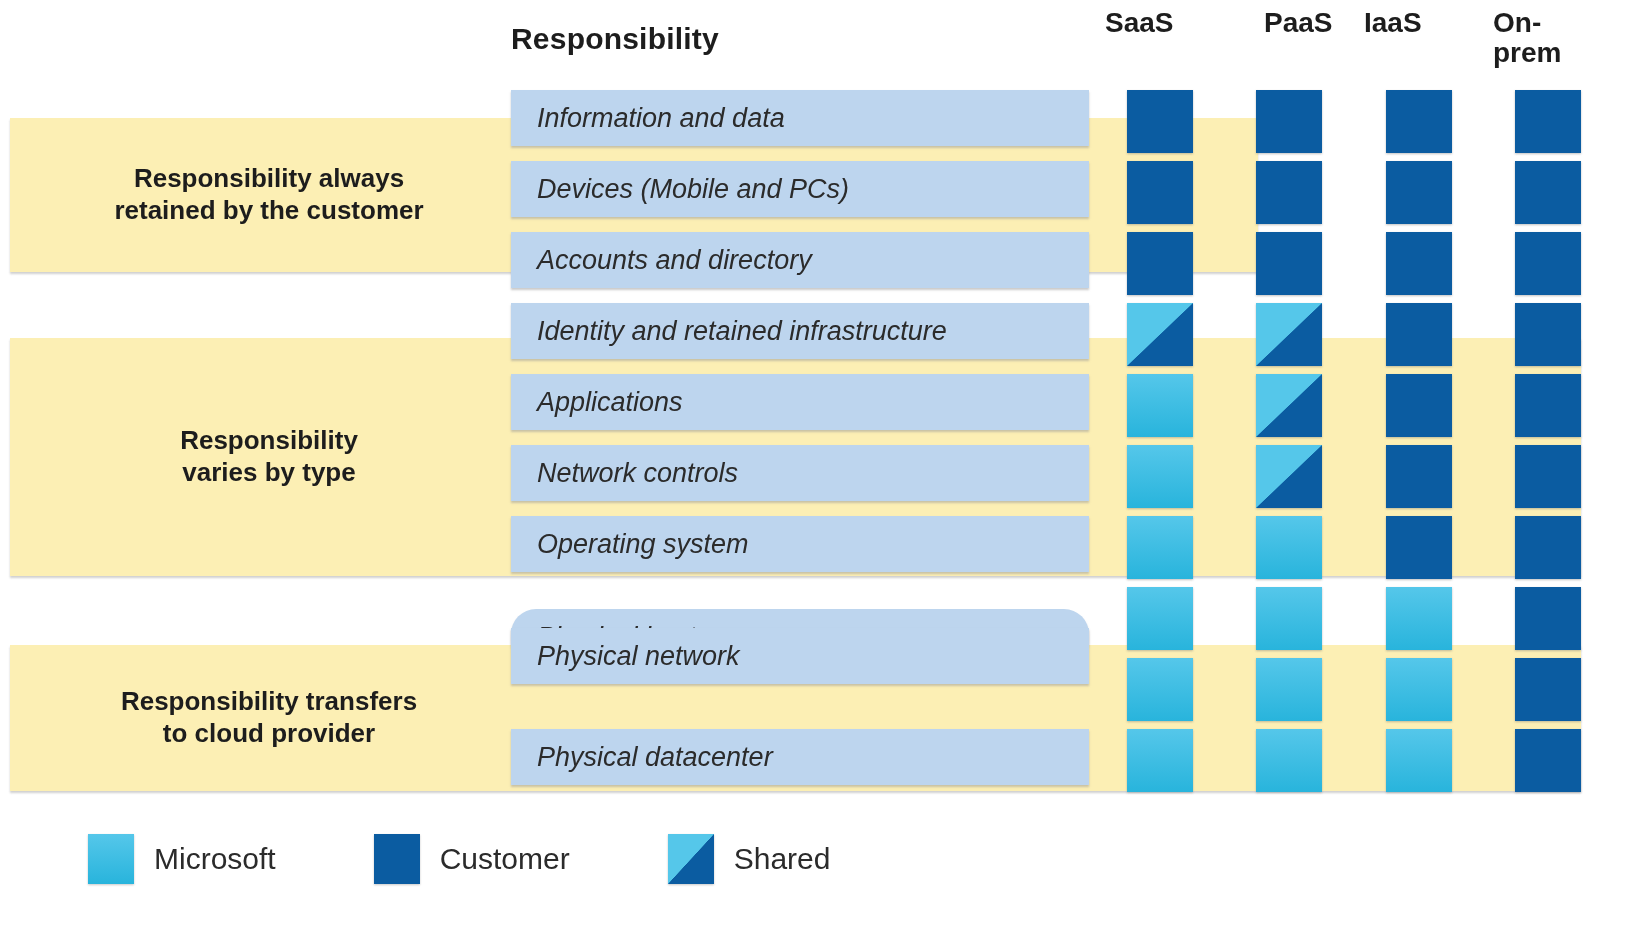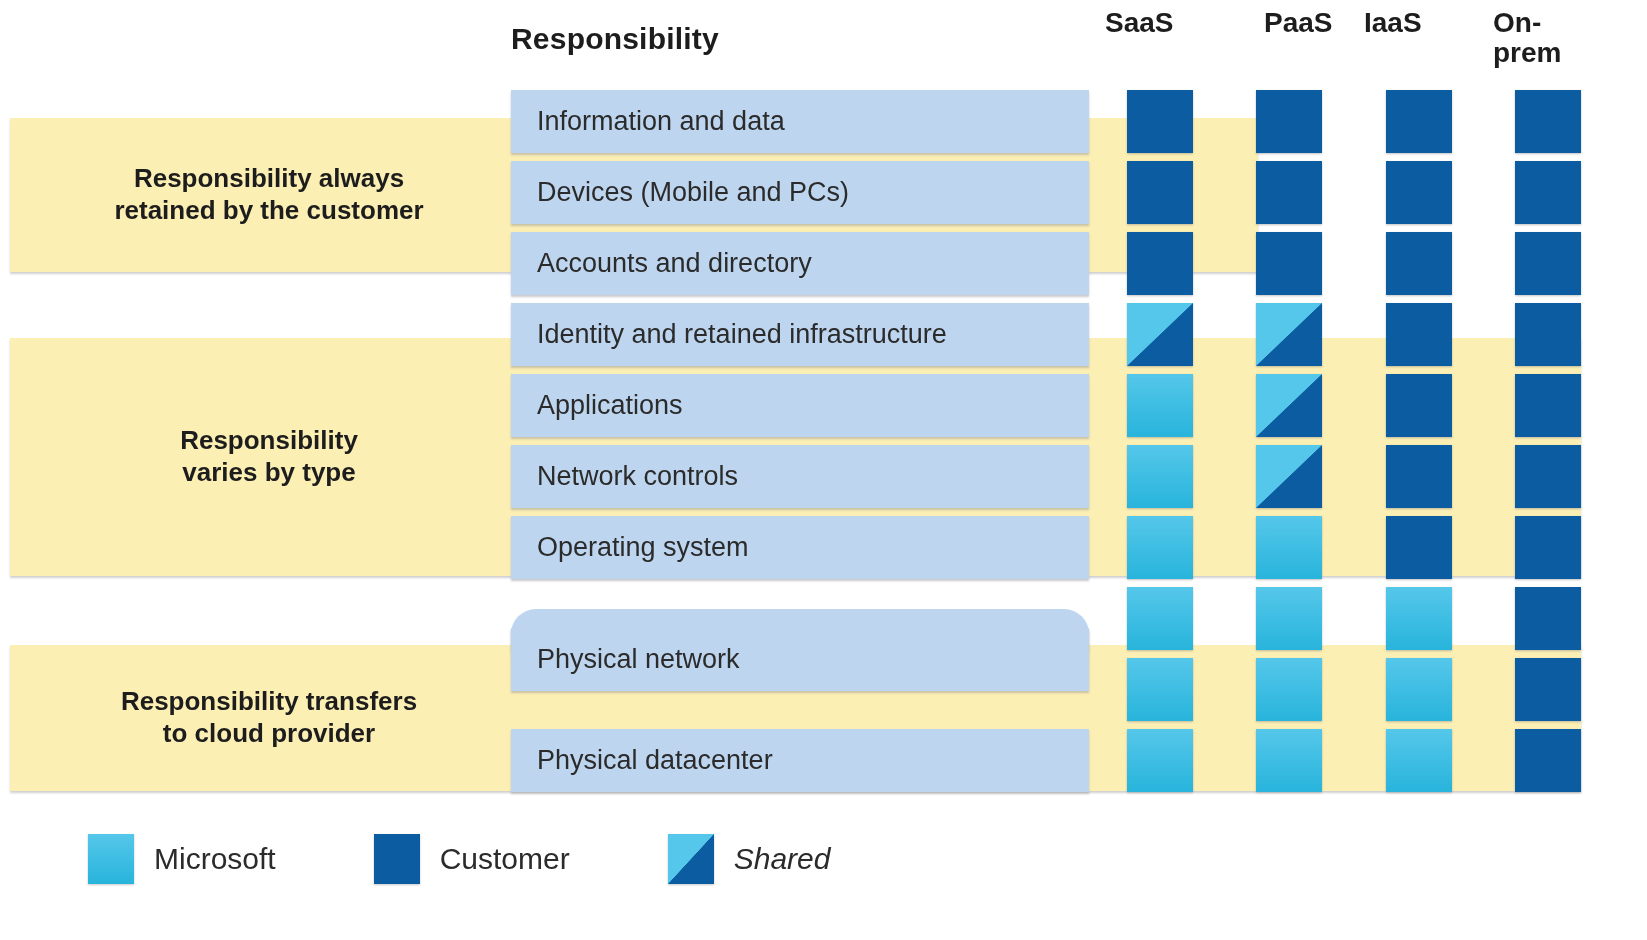--- a/index.html
+++ b/index.html
@@ -63,27 +63,28 @@
     text-align: center;
     line-height: 1.22;
     white-space: pre-line;
   }
 
   
   .row-bar {
     position: absolute;
     left: 511px;
     width: 578px;
-    height: 63px;
+    height: 56px;
     background: #BDD5EE;
     box-shadow: 0 2px 2px rgba(150,150,150,0.5);
     display: flex;
     align-items: center;
     box-sizing: border-box;
     padding-left: 26px;
+    font-style: italic;
   }
   .row-bar-label {
     font-size: 27px;
     color: #2b2b2b;
     white-space: nowrap;
   }
 
   
   .cell {
     position: absolute;
@@ -111,21 +112,21 @@
     top: 834px;
     display: flex;
     align-items: center;
     gap: 20px;
   }
   .legend-item {
     display: flex;
     align-items: center;
     margin-right: 78px;
   }
-  .legend-item:last-child { margin-right: 0; font-style: italic; }
+  .legend-item:last-child { margin-right: 0; }
   .legend-swatch {
     width: 46px;
     height: 50px;
     margin-right: 20px;
     box-shadow: 0 1px 2px rgba(120,120,120,0.4);
   }
   .legend-label {
     font-size: 30px;
     color: #2b2b2b;
     white-space: nowrap;

